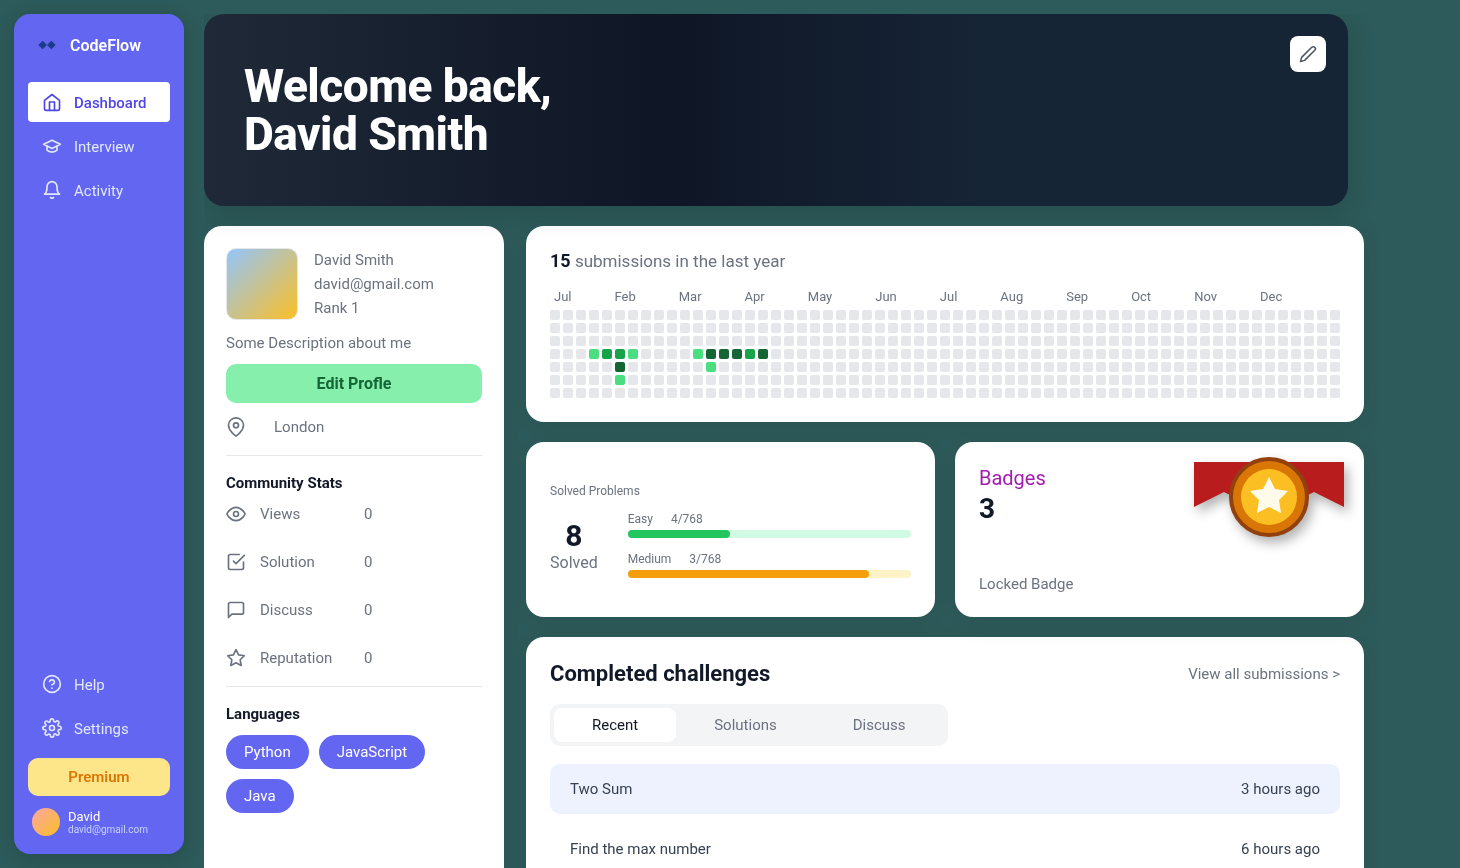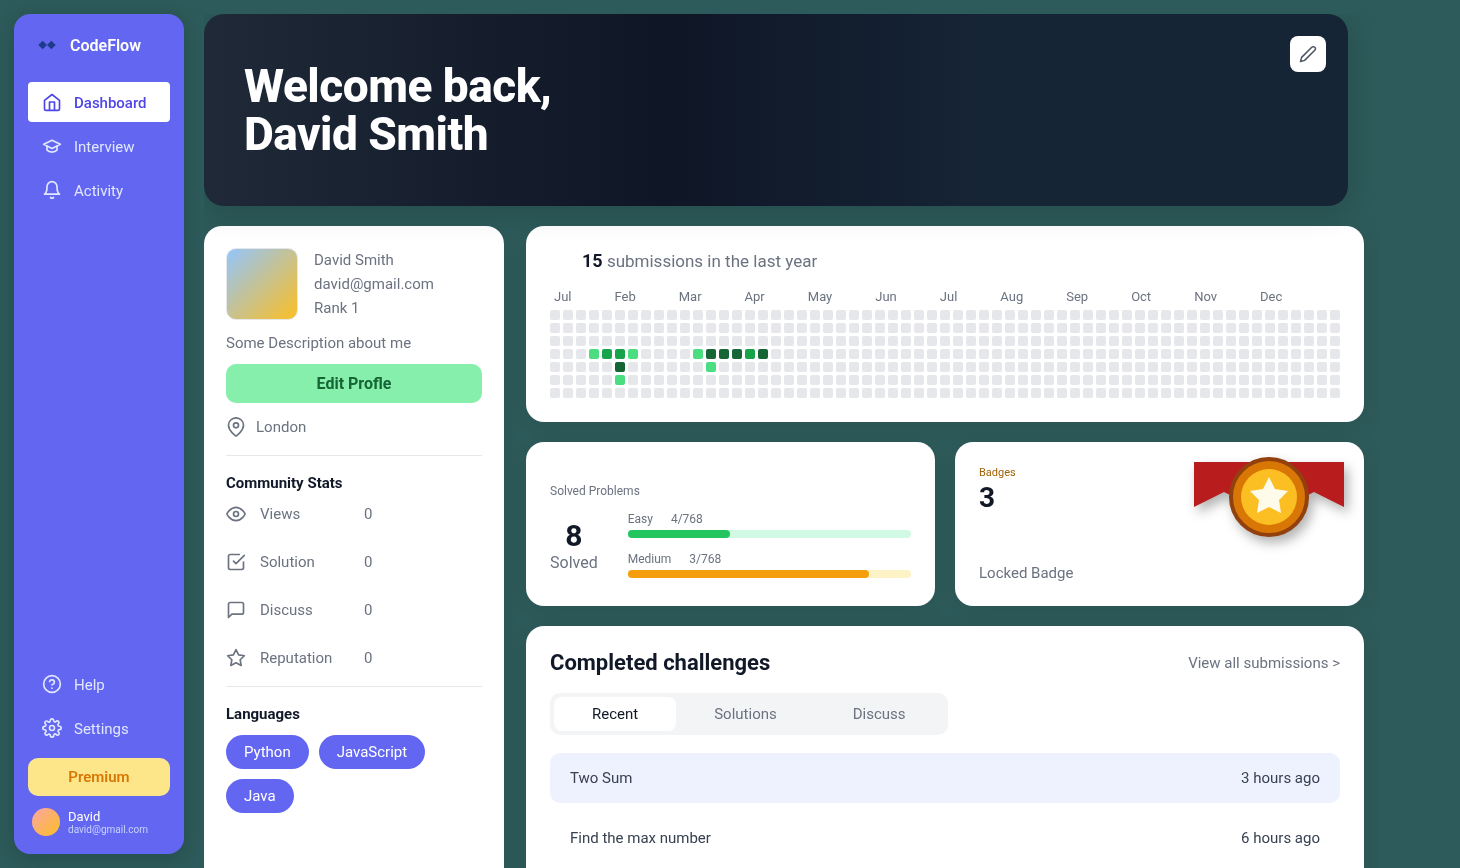--- a/index.html
+++ b/index.html
@@ -29,30 +29,30 @@
   .edit-btn { position: absolute; right: 22px; top: 22px; width: 36px; height: 36px; background: #fff; border-radius: 8px; display: flex; align-items: center; justify-content: center; cursor: pointer; }
   .content { display: grid; grid-template-columns: 300px 1fr; gap: 22px; margin-top: 20px; }
   .card { background: #fff; border-radius: 18px; padding: 24px; box-shadow: 0 4px 30px rgba(0,0,0,.07);}
   .profile-card { padding: 22px;}
 
   .prof-top { display: flex; gap: 16px; }
   .prof-pic { width: 72px; height: 72px; border-radius: 10px; background: linear-gradient(135deg,#93c5fd,#fbbf24); border:1px solid #e5e7eb;}
   .prof-info { color: #6b7280; font-size: 15px; line-height: 1.6; }
   .desc { color: #6b7280; margin-top: 14px; font-size:15px;}
   .edit-profile-btn { background: #86efac; color: #166534; font-weight: 700; border-radius: 10px; padding: 10px; text-align: center; cursor:pointer; margin-top: 12px; font-size:16px;}
-  .loc-row { display:flex; align-items:center; gap:10px; color:#6b7280; margin-top:14px; padding-bottom:18px; border-bottom:1px solid #e5e7eb; font-size:15px;}
+  .loc-row { display:flex; align-items:center; gap:28px; color:#6b7280; margin-top:14px; padding-bottom:18px; border-bottom:1px solid #e5e7eb; font-size:15px;}
   .section-h { color:#111827; font-weight:700; margin:18px 0 12px; font-size:15px;}
   .stat-row { display:flex; align-items:center; gap:14px; color:#6b7280; margin-bottom:28px; font-size:15px;}
   .stat-row .ic { width:20px;height:20px;}
   .stat-row .slabel { width:90px;}
   .lang-tags { display:flex; flex-wrap:wrap; gap:10px;}
   .lang-tag { background:#6366f1; color:#fff; padding:8px 18px; border-radius:999px; font-size:15px;}
 
   .right-col { display:flex; flex-direction:column; gap:20px;}
-  .subs-row { color:#6b7280; font-size:17px; margin-bottom:18px;margin-left:32px;}
+  .subs-row { color:#6b7280; font-size:17px; margin-bottom:18px;}
   .subs-row b { color:#111827; font-size:18px; }
   .months { display:flex; gap:43px; color:#6b7280; font-size:13px; margin-bottom:6px; padding-left:4px; }
   .heatmap { display:grid; grid-template-rows:repeat(7,10px); grid-auto-flow:column; grid-auto-columns:10px; gap:3px;}
   .hm-cell { width:10px; height:10px; background:#e5e7eb; border-radius:2px;}
   .hm-l2 { background:#4ade80;}
   .hm-l3 { background:#16a34a;}
   .hm-l4 { background:#166534;}
 
   .two-col { display:grid; grid-template-columns:1fr 1fr; gap:20px;}
   .solved-h { color:#6b7280; font-size:12px; margin-bottom:14px;margin-top:18px;}
@@ -64,21 +64,21 @@
   .bar-row .bar-lbl { display:flex; gap:18px; color:#6b7280; font-size:12px; margin-bottom:4px;}
   .bar-track { height:8px; border-radius:999px; background:#eee; position:relative;}
   .bar-track.easy { background:#d1fae5;}
   .bar-track.med { background:#fef3c7;}
   .bar-track.hard { background:#fee2e2;}
   .bar-fill { position:absolute; left:0; top:0; height:100%; border-radius:999px;}
   .bar-fill.easy { background:#22c55e; width:36%;}
   .bar-fill.med { background:#f59e0b; width:85%;}
   .bar-fill.hard { background:#ef4444; width:22%;}
 
-  .badges-h { color:#a16207; font-size:11px;}
+  .badges-h { color:#a21caf; font-size:20px;}
   .badges-num { color:#111827; font-size:28px; font-weight:700; margin-top:2px;}
   .badge-img { position:absolute; right:10px; top:10px;}
   .badges-card { position:relative;}
   .locked-label {color:#6b7280; font-size:15px; margin-top:50px;}
   .locked-name {color:#374151; font-size:16px;}
 
   .comp-row { display:flex; justify-content:space-between; align-items:center;}
   .comp-h { color:#111827; font-size:22px; font-weight:700;}
   .viewall { color:#6b7280; font-size:15px; cursor:pointer;}
   .tabs { display:flex; background:#f3f4f6; border-radius:10px; padding:4px; margin:18px 0; width:fit-content;}

